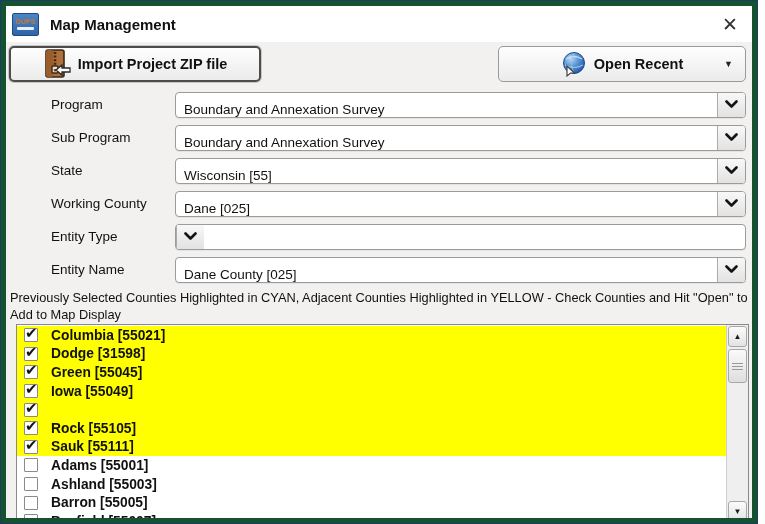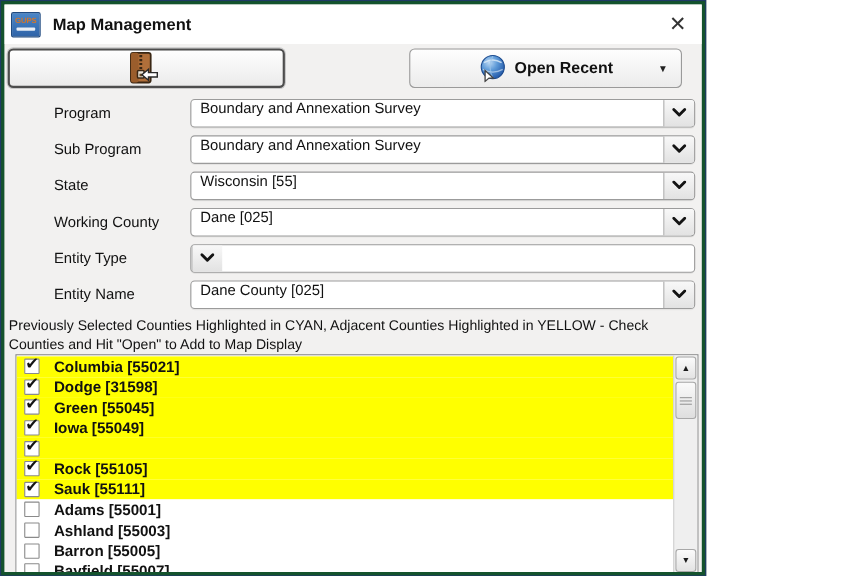--- a/index.html
+++ b/index.html
@@ -1,20 +1,20 @@
 <!DOCTYPE html>
 <html><head>
 <meta charset="utf-8">
 <style>
   * { margin:0; padding:0; box-sizing:border-box; }
   html,body { width:765px; height:524px; font-family:"Liberation Sans","DejaVu Sans",sans-serif; background:#fff; }
 
   .window {
-    position:relative; width:642px; height:524px;
-    border:4px solid #14532d; outline:1px solid #1f3a66; outline-offset:-1px;
+    position:relative; width:758px; height:524px;
+    border:6px solid #14532d; outline:1px solid #1f3a66; outline-offset:-1px;
     background:#f2f1f0; overflow:hidden;
   }
 
   
   .titlebar { height:36px; background:#ffffff; display:flex; align-items:center; padding:0 10px 0 6px; }
   .app-icon {
     width:27px; height:23px; border:1px solid #1f4a80; border-radius:2px;
     background:linear-gradient(#4a86c8,#2f64a8); display:flex; flex-direction:column;
     align-items:center; justify-content:center; gap:2px; flex:0 0 auto;
   }
@@ -25,31 +25,31 @@
 
   
   .toolbar { position:relative; height:46px; }
   .btn {
     position:absolute; top:4px; height:36px; border-radius:5px;
     background:linear-gradient(#fefefe,#ebebeb);
     display:flex; align-items:center; justify-content:center;
     font-size:14.5px; font-weight:bold; color:#111;
   }
   .btn-import { left:3px; width:252px; border:2px solid #4d4d4d; box-shadow:0 0 0 1px #c8c8c8; }
-  .btn-open-recent { right:18px; width:248px; border:1px solid #9a9a9a; }
+  .btn-open-recent { right:6px; width:248px; border:1px solid #9a9a9a; }
   .btn .ic { margin-right:7px; display:flex; }
   .dd-arrow { position:absolute; right:12px; top:50%; transform:translateY(-50%); font-size:9px; color:#222; }
 
   
   .form { padding:0 5px 0 5px;margin-left:40px; }
   .form-row { height:33px; display:flex; align-items:center; }
   .form-label { width:124px; font-size:13.5px; color:#111; flex:0 0 auto; }
   .combo {
     flex:1; height:26px; background:#fff; border:1px solid #9b9b9b; border-radius:4px;
-    display:flex; align-items:flex-start; overflow:hidden; margin-right:1px;
+    display:flex; align-items:flex-end; overflow:hidden; margin-right:1px;
     box-shadow:0 1px 0 rgba(0,0,0,0.05);
   }
   .combo-value { flex:1; padding-left:8px; font-size:13.5px; color:#111; white-space:nowrap; }
   .combo-btn {
     width:28px; height:100%; border-left:1px solid #ababab;
     background:linear-gradient(#f8f8f8,#e2e2e2);
     display:flex; align-items:center; justify-content:center; flex:0 0 auto;
   }
 
   
@@ -113,20 +113,21 @@
       <span class="ic">
         <svg width="28" height="30" viewBox="0 0 28 30">
           <rect x="3" y="1" width="18" height="27" rx="2" fill="#b06f3a" stroke="#3a2714" stroke-width="1.6"></rect>
           <rect x="3" y="1" width="7" height="27" rx="2" fill="#9a5d2c" stroke="none"></rect>
           <line x1="12" y1="3" x2="12" y2="17" stroke="#3a2714" stroke-width="2.6" stroke-dasharray="2,1.6"></line>
           <rect x="9" y="17" width="6" height="7" rx="1" fill="#e8e4da" stroke="#3a2714" stroke-width="1.4"></rect>
           <rect x="10.8" y="20" width="2.4" height="2.4" fill="#6a4a22"></rect>
           <polygon points="27,19 19,19 19,16 13,21 19,26 19,23 27,23" fill="#ffffff" stroke="#2a2a2a" stroke-width="1.3"></polygon>
         </svg>
       </span>
+      <span>Import Project ZIP file</span>
     </div>
 
     <div class="btn btn-open-recent">
       <span class="ic">
         <svg width="26" height="26" viewBox="0 0 26 26">
           <defs>
             <radialGradient id="gg" cx="35%" cy="30%" r="75%">
               <stop offset="0%" stop-color="#bcd9f4"></stop>
               <stop offset="45%" stop-color="#5f9bd8"></stop>
               <stop offset="100%" stop-color="#2258a8"></stop>

